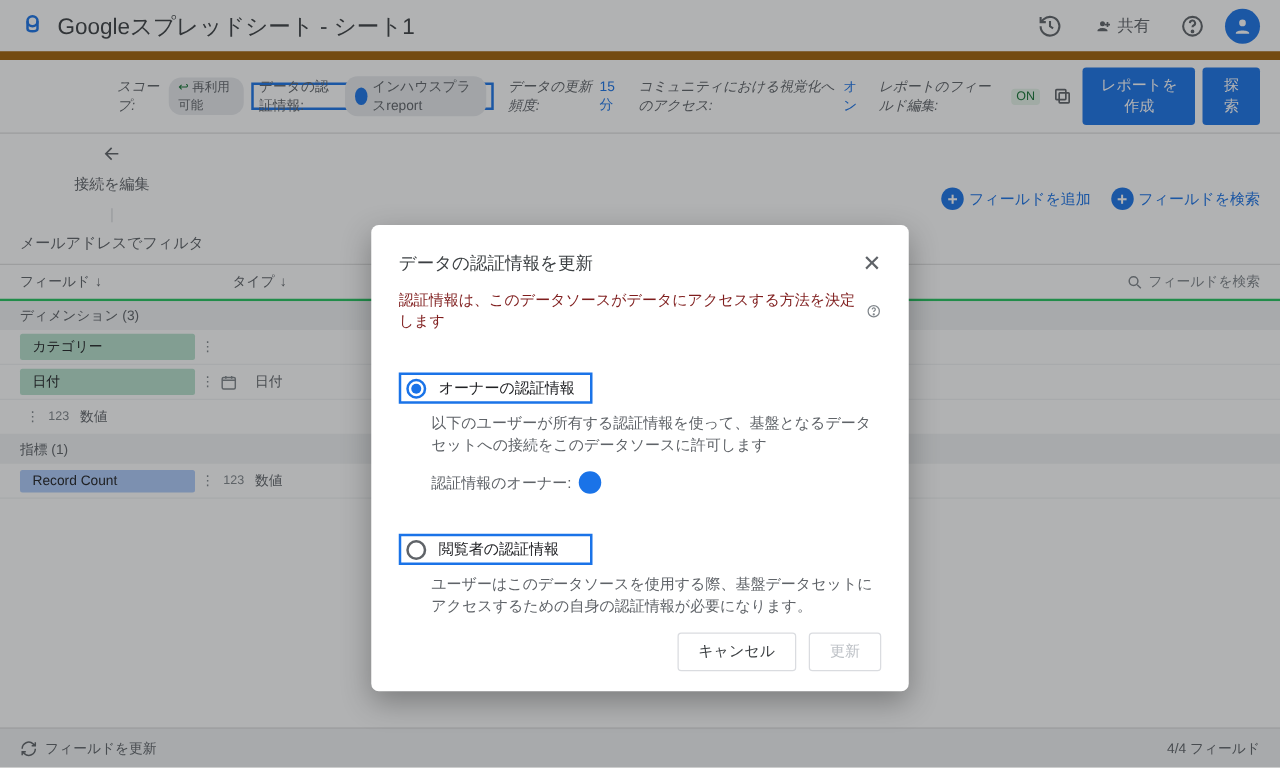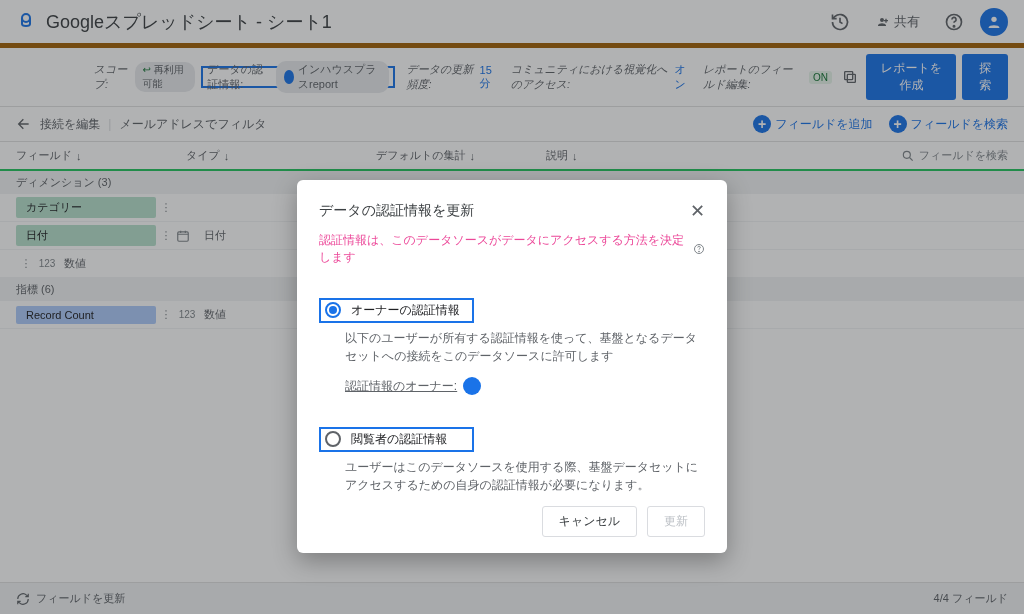--- a/index.html
+++ b/index.html
@@ -1,40 +1,40 @@
 <!DOCTYPE html>
 <html><head>
 <meta charset="utf-8">
 <style>
 * { box-sizing: border-box; margin: 0; padding: 0; font-family: "Helvetica Neue", Arial, sans-serif; }
 body { background: #fff; width: 1024px; height: 614px; overflow: hidden; position: relative; color: #3c4043; font-size: 12px; }
 
 
-.header { display: flex; align-items: center; padding: 8px 16px; height: 48px; border-bottom: 5px solid #a16207; }
+.header { display: flex; align-items: center; padding: 8px 16px; height: 48px; border-bottom: 7px solid #a16207; }
 .header-icon { width: 20px; height: 20px; margin-right: 10px; }
 .header-title { font-size: 18px; color: #3c4043; flex: 1; }
 .header-right { display: flex; align-items: center; gap: 12px; }
 .icon-btn { width: 28px; height: 28px; display: flex; align-items: center; justify-content: center; cursor: pointer; border-radius: 50%; }
 .share-btn { display: flex; align-items: center; gap: 4px; padding: 4px 8px; cursor: pointer; color: #5f6368; font-size: 13px; }
 .avatar { width: 28px; height: 28px; border-radius: 50%; background: #1a73e8; display: flex; align-items: center; justify-content: center; color: #fff; }
 
 
 .settings-bar { display: flex; align-items: center; padding: 6px 16px; gap: 6px; border-bottom: 1px solid #e0e0e0; font-size: 11px; color: #5f6368; }
 .settings-bar .lbl { margin-left: 6px; font-style: italic; }
 .pill { background: #e8eaed; border-radius: 10px; padding: 1px 8px; font-size: 10px; color: #5f6368; }
 .highlight-box { border: 2px solid #1a73e8; padding: 0 4px; display: flex; align-items: center; gap: 4px; height: 22px; }
 .user-chip { display: flex; align-items: center; gap: 4px; background: #e8eaed; border-radius: 10px; padding: 1px 8px; }
 .user-chip .u-av { width: 14px; height: 14px; border-radius: 50%; background: #1a73e8; }
 .link-val { color: #1a73e8; }
 .on-badge { background: #e6f4ea; color: #137333; border-radius: 3px; padding: 1px 4px; font-size: 10px; font-weight: 500; }
 .btn-primary { background: #1a73e8; color: #fff; border: none; padding: 6px 14px; border-radius: 3px; font-size: 12px; cursor: pointer; }
 
 
 .toolbar { display: flex; align-items: center; padding: 8px 16px; gap: 12px; border-bottom: 1px solid #e0e0e0; font-size: 12px; color: #5f6368; }
-.toolbar .left { display: flex; align-items: center; gap: 8px; }
+.toolbar .left { display: flex; align-items: center; gap: 8px; flex-direction: column; }
 .toolbar .right { margin-left: auto; display: flex; align-items: center; gap: 16px; }
 .add-link { color: #1a73e8; display: flex; align-items: center; gap: 4px; cursor: pointer; }
 .plus-circ { width: 18px; height: 18px; border-radius: 50%; background: #1a73e8; color: #fff; display: flex; align-items: center; justify-content: center; font-size: 14px; font-weight: bold; }
 
 
 .col-header { display: flex; padding: 6px 16px; font-size: 11px; color: #5f6368; border-bottom: 2px solid #22c55e; }
 .col-header > div { display: flex; align-items: center; gap: 4px; }
 .c-field { width: 170px; }
 .c-type { width: 190px; }
 .c-agg { width: 170px; }
@@ -55,29 +55,29 @@
 
 .footer { position: absolute; bottom: 0; left: 0; right: 0; height: 32px; background: #f1f3f4; display: flex; align-items: center; padding: 0 16px; font-size: 11px; color: #5f6368; border-top: 1px solid #e0e0e0; }
 .footer-right { margin-left: auto; }
 
 
 .overlay { position: absolute; inset: 0; background: rgba(32,33,36,0.35); display: flex; align-items: flex-start; justify-content: center; }
 .dialog { background: #fff; width: 430px; margin-top: 180px; border-radius: 6px; box-shadow: 0 8px 24px rgba(0,0,0,0.3); padding: 20px 22px 16px; font-size: 12px; color: #3c4043; }
 .dialog-head { display: flex; align-items: center; margin-bottom: 10px; }
 .dialog-title { font-size: 14px; flex: 1; }
 .close-x { font-size: 18px; cursor: pointer; color: #5f6368; }
-.dialog-sub { color: #ec4899; margin-bottom: 14px; display: flex; align-items: center; gap: 4px; }
-.radio-opt { display: flex; align-items: flex-start; gap: 10px; margin-bottom: 6px; margin-top: 32px; }
+.dialog-sub { color: #7f1d1d; margin-bottom: 14px; display: flex; align-items: center; gap: 4px; }
+.radio-opt { display: flex; align-items: flex-end; gap: 10px; margin-bottom: 6px; margin-top: 32px; }
 .radio-opt.highlight { border: 2px solid #1a73e8; padding: 2px 4px; width: 155px; }
 .radio { width: 16px; height: 16px; border-radius: 50%; border: 2px solid #5f6368; display: flex; align-items: center; justify-content: center; }
 .radio.sel { border-color: #1a73e8; }
 .radio.sel::after { content: ""; width: 8px; height: 8px; border-radius: 50%; background: #1a73e8; }
 .opt-lbl { font-size: 12px; font-weight: 500; color: #202124; }
 .opt-desc { color: #5f6368; margin: 4px 0 12px 26px; line-height: 1.5; }
-.owner-line { margin: 0 0 16px 26px; display: flex; align-items: center; gap: 6px; color: #5f6368; text-decoration: underline; }
+.owner-line { margin: 0 0 16px 26px; display: flex; align-items: center; gap: 6px; color: #5f6368; }
 .owner-av { width: 18px; height: 18px; border-radius: 50%; background: #1a73e8; }
 .dialog-actions { display: flex; justify-content: flex-end; gap: 10px; margin-top: 10px; }
 .btn-flat { background: #fff; border: 1px solid #dadce0; padding: 6px 16px; border-radius: 3px; font-size: 12px; color: #3c4043; cursor: pointer; }
 .btn-flat.disabled { color: #bdc1c6; cursor: default; }
 
 svg { display: block; }
 </style>
 </head>
 <body>
 
@@ -221,21 +221,21 @@
     </div>
 </div>
 <div class="row">
   <span class="dots">⋮</span>
   <div class="type-cell">
       <span class="type-icon">123</span>
       <span>数値</span>
     </div>
 </div>
 
-<div class="sect-label">指標 (6)</div>
+<div class="sect-label">指標 (1)</div>
 <div class="row">
   <span class="field-pill blue">Record Count</span>
   <span class="dots">⋮</span>
   <div class="type-cell">
       <span class="type-icon">123</span>
       <span>数値</span>
     </div>
 </div>
 
 <div class="footer">

